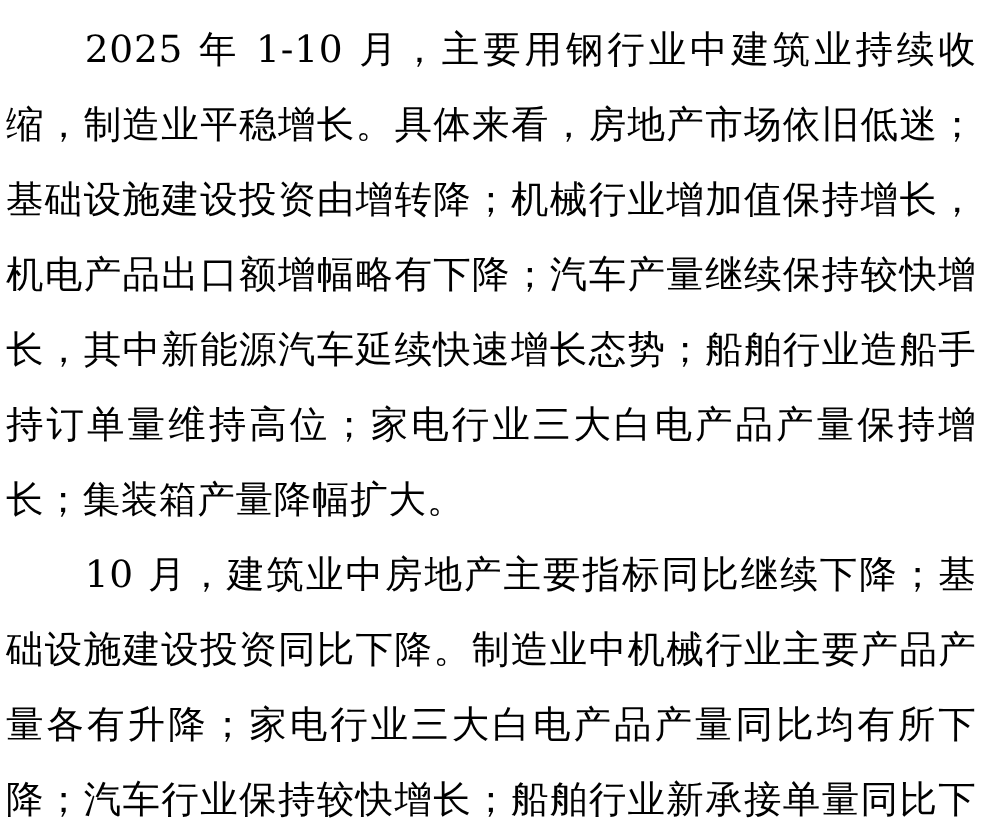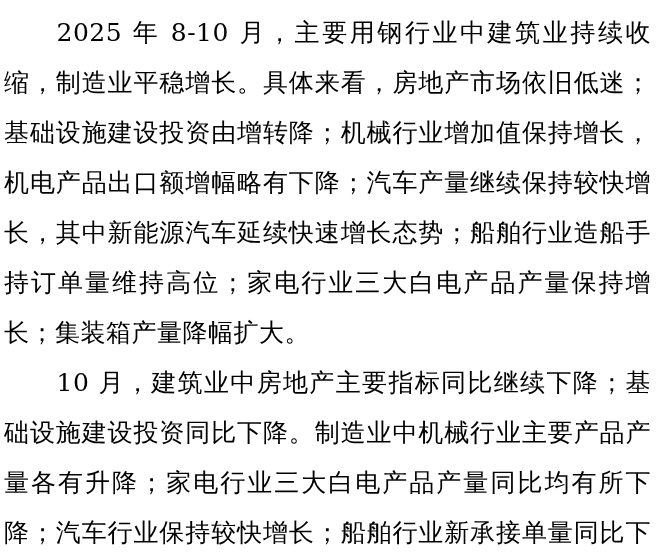--- a/index.html
+++ b/index.html
@@ -26,15 +26,15 @@
     margin: 0;
     text-indent: 2.1em;
     letter-spacing: 0.5px;
     word-break: break-all;
   }
 </style>
 </head>
 <body>
 
 <div class="page">
-  <p class="para">2025 年 8-10 月，主要用钢行业中建筑业持续收缩，制造业平稳增长。具体来看，房地产市场依旧低迷；基础设施建设投资由增转降；机械行业增加值保持增长，机电产品出口额增幅略有下降；汽车产量继续保持较快增长，其中新能源汽车延续快速增长态势；船舶行业造船手持订单量维持高位；家电行业三大白电产品产量保持增长；集装箱产量降幅扩大。</p>
+  <p class="para">2025 年 1-10 月，主要用钢行业中建筑业持续收缩，制造业平稳增长。具体来看，房地产市场依旧低迷；基础设施建设投资由增转降；机械行业增加值保持增长，机电产品出口额增幅略有下降；汽车产量继续保持较快增长，其中新能源汽车延续快速增长态势；船舶行业造船手持订单量维持高位；家电行业三大白电产品产量保持增长；集装箱产量降幅扩大。</p>
   <p class="para">10 月，建筑业中房地产主要指标同比继续下降；基础设施建设投资同比下降。制造业中机械行业主要产品产量各有升降；家电行业三大白电产品产量同比均有所下降；汽车行业保持较快增长；船舶行业新承接单量同比下降；集装箱产量同比继续下降，降幅较 9 月有所扩大。</p>
 </div>
 
 </body></html>

